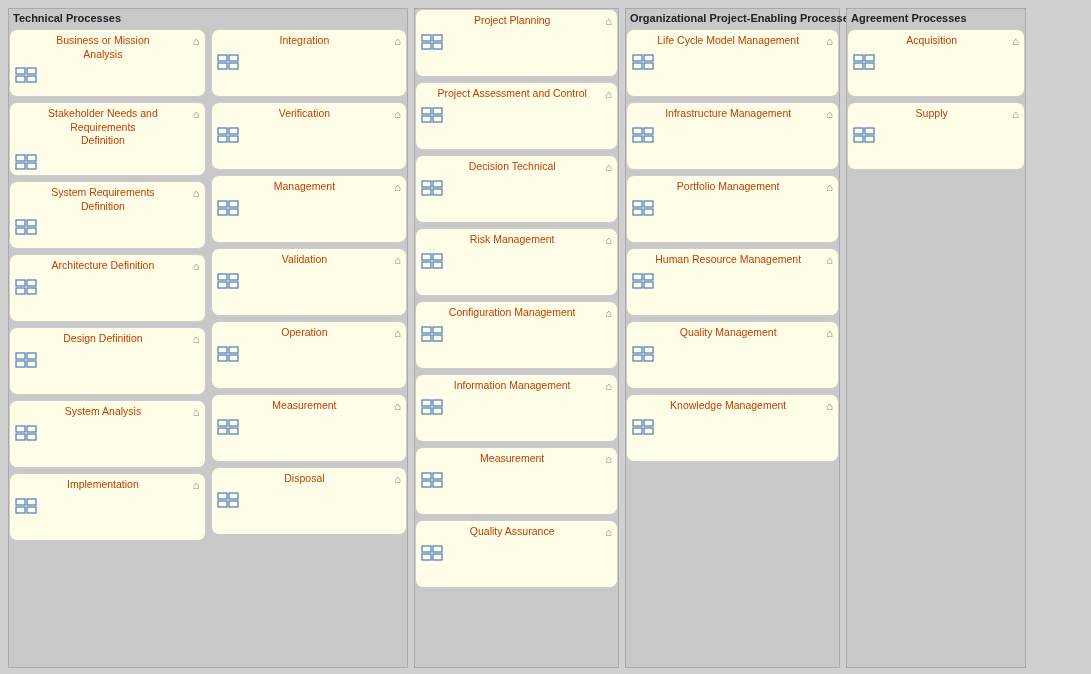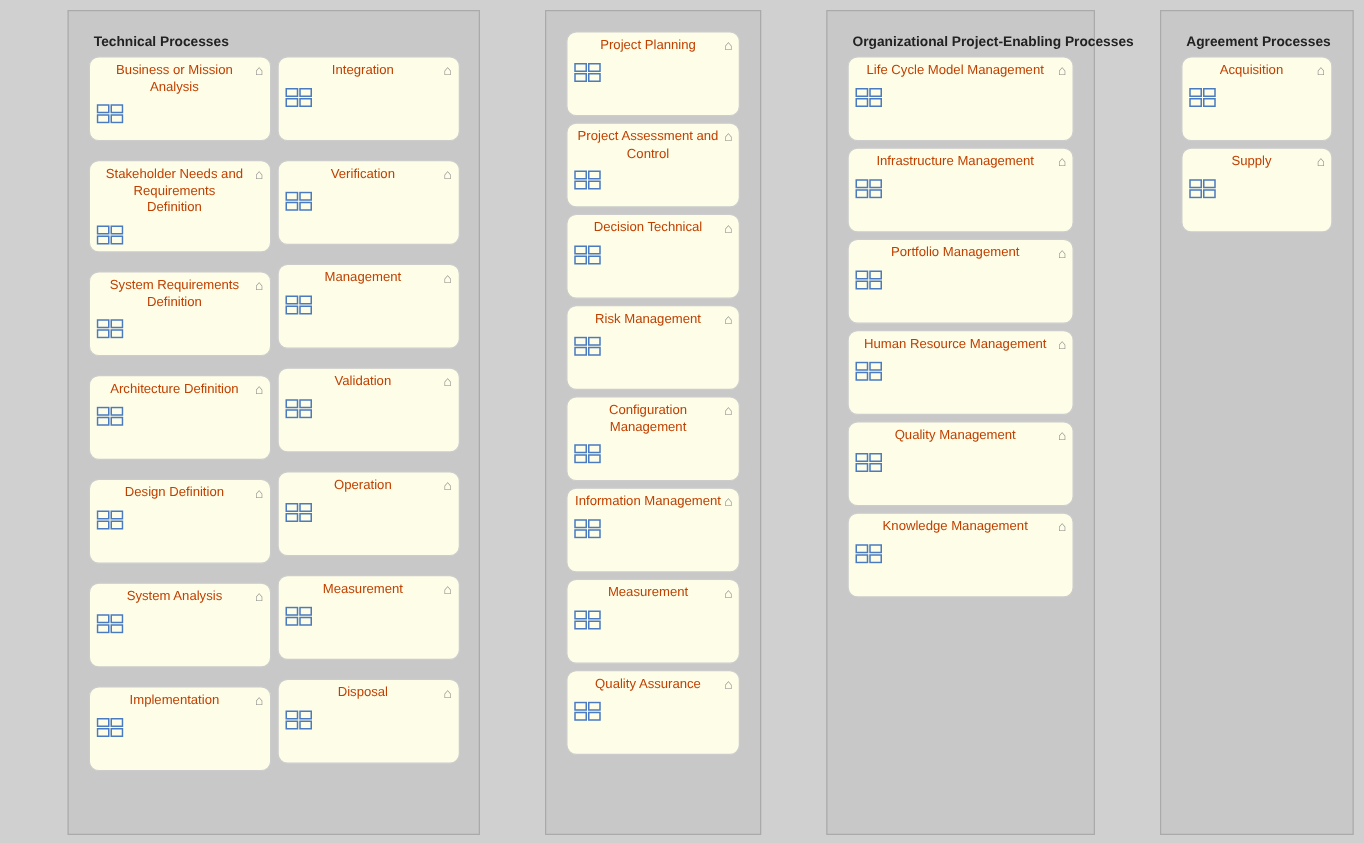--- a/index.html
+++ b/index.html
@@ -11,53 +11,52 @@
       min-height: 674px;
     }
     .main-container {
       display: flex;
       gap: 6px;
       height: 660px;
     }
     .column {
       background: #c8c8c8;
       border: 1px solid #aaa;
-      padding: 16px;
+      padding: 0;
       display: flex;
       flex-direction: column;
-      margin-left: 46px;
     }
     .column-header {
       font-size: 11px;
       font-weight: bold;
       color: #222;
       padding: 3px 4px 5px 4px;
       white-space: nowrap;
     }
     .col-technical {
       width: 400px;
     }
     .col-tech-management {
       width: 205px;
     }
     .col-org {
       width: 215px;
     }
     .col-agreement {
-      width: 155px;
+      width: 180px;
     }
     .two-col {
       display: flex;
       gap: 5px;
       flex: 1;
     }
     .sub-col {
       display: flex;
       flex-direction: column;
-      gap: 15px;
+      gap: 5px;
       flex: 1;
     }
     .process-card {
       background: #fefde8;
       border: 1px solid #ccc;
       border-radius: 8px;
       padding: 4px 5px 5px 5px;
       display: flex;
       flex-direction: column;
       min-height: 68px;

